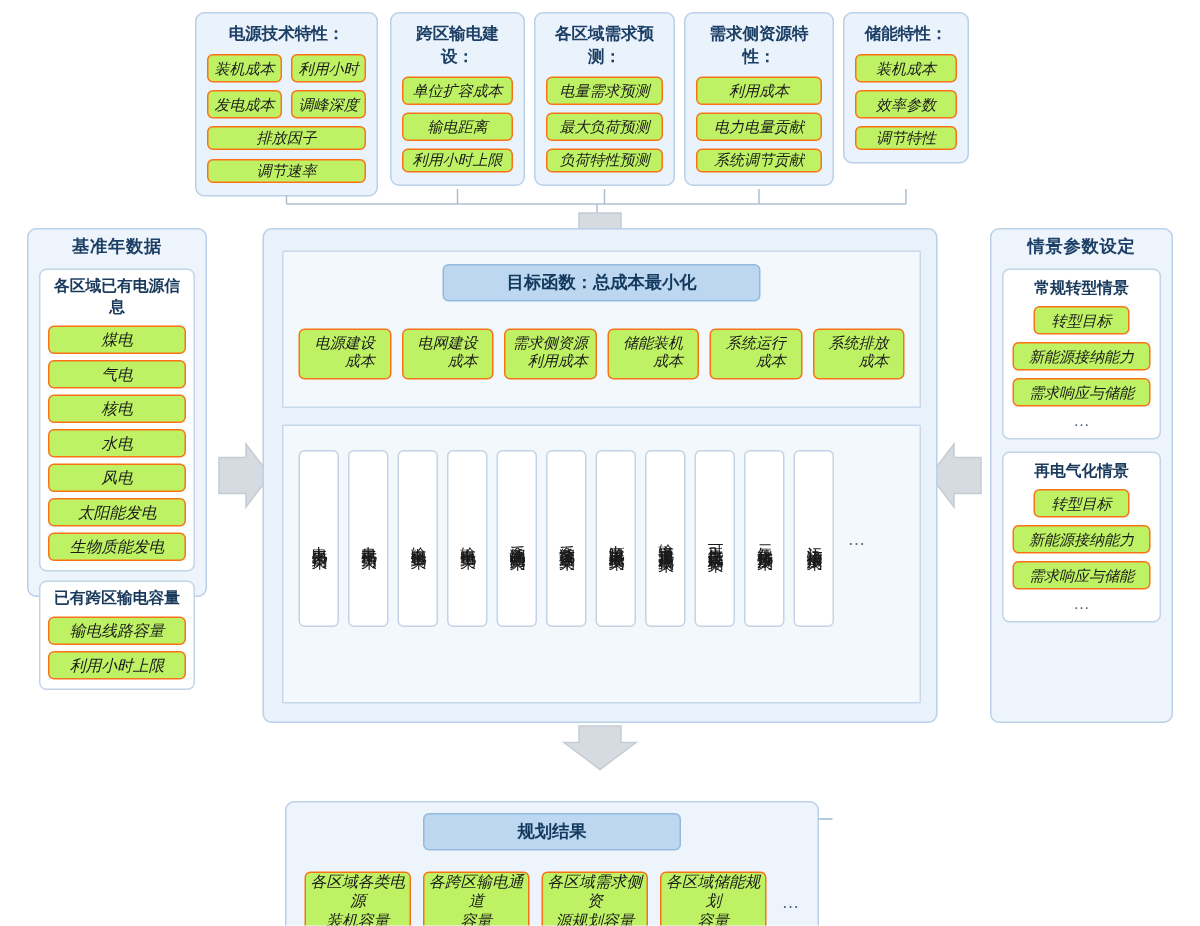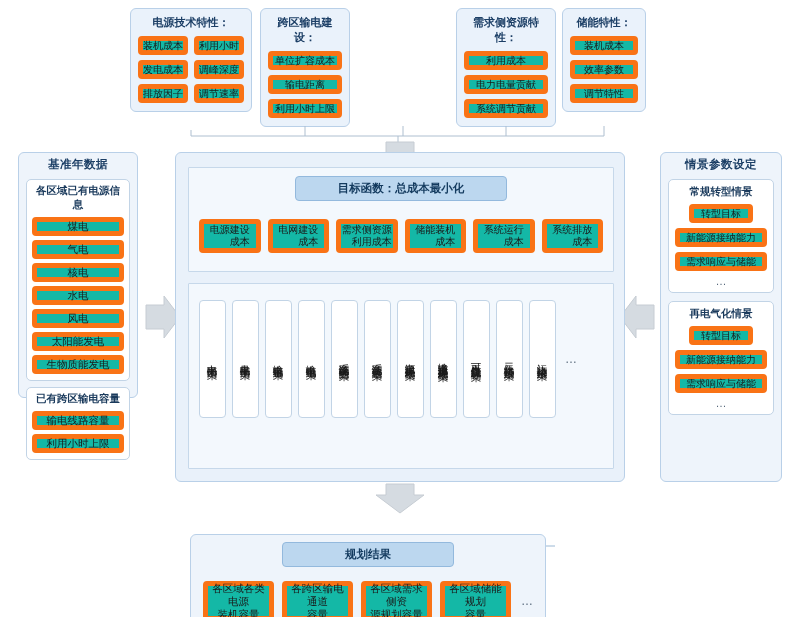--- a/index.html
+++ b/index.html
@@ -23,51 +23,52 @@
   }
   .panel-title{
     text-align:center;
     font-size:11.5px;
     font-weight:bold;
     color:#1c3f66;
     padding:4px 2px 3px 2px;
     letter-spacing:0.5px;
   }
   .wbox{
-    background:#14b8a6;
-    border:5px solid #f97316;
+    background:#bef264;
+    border:1px solid #f97316;
     border-radius:4px;
     font-size:10.5px;
     color:#1a1a1a;
     text-align:center;
     display:flex;
     align-items:center;
     justify-content:center;
     box-sizing:border-box;
+    font-style:italic;
   }
 
   
   .topgroup{
     position:absolute;
     top:8px;
     background:#eaf2fb;
     border:1px solid #b9d0e8;
     border-radius:6px;
     box-sizing:border-box;
     padding:6px 7px 8px 7px;
   }
   .topgroup .gtitle{
     font-size:11px;
     font-weight:bold;
     color:#1c3f66;
     text-align:center;
     margin-bottom:6px;
   }
   .topgroup .row{display:flex;gap:6px;margin-bottom:5px;}
-  .topgroup .row:last-child{margin-bottom:0;}
+  .topgroup .row:last-child{margin-bottom:0;flex-direction:column;}
   .topgroup .wbox{height:19px;flex:1;font-size:10px;}
 
   
   #left-panel{left:18px;top:152px;width:120px;height:246px;}
   .subpanel{
     background:#ffffff;
     border:1px solid #c2d4e6;
     border-radius:5px;
     margin:4px 7px 6px 7px;
     padding:4px 5px 6px 5px;
@@ -202,20 +203,32 @@
       <div class="wbox">单位扩容成本</div>
     </div>
     <div class="row">
       <div class="wbox">输电距离</div>
     </div>
     <div class="row">
       <div class="wbox">利用小时上限</div>
     </div>
   </div>
 
+  <div class="topgroup" id="tg2" style="left:356px;width:94px;">
+    <div class="gtitle">各区域需求预测：</div>
+    <div class="row">
+      <div class="wbox">电量需求预测</div>
+    </div>
+    <div class="row">
+      <div class="wbox">最大负荷预测</div>
+    </div>
+    <div class="row">
+      <div class="wbox">负荷特性预测</div>
+    </div>
+  </div>
 
   <div class="topgroup" id="tg3" style="left:456px;width:100px;">
     <div class="gtitle">需求侧资源特性：</div>
     <div class="row">
       <div class="wbox">利用成本</div>
     </div>
     <div class="row">
       <div class="wbox">电力电量贡献</div>
     </div>
     <div class="row">

